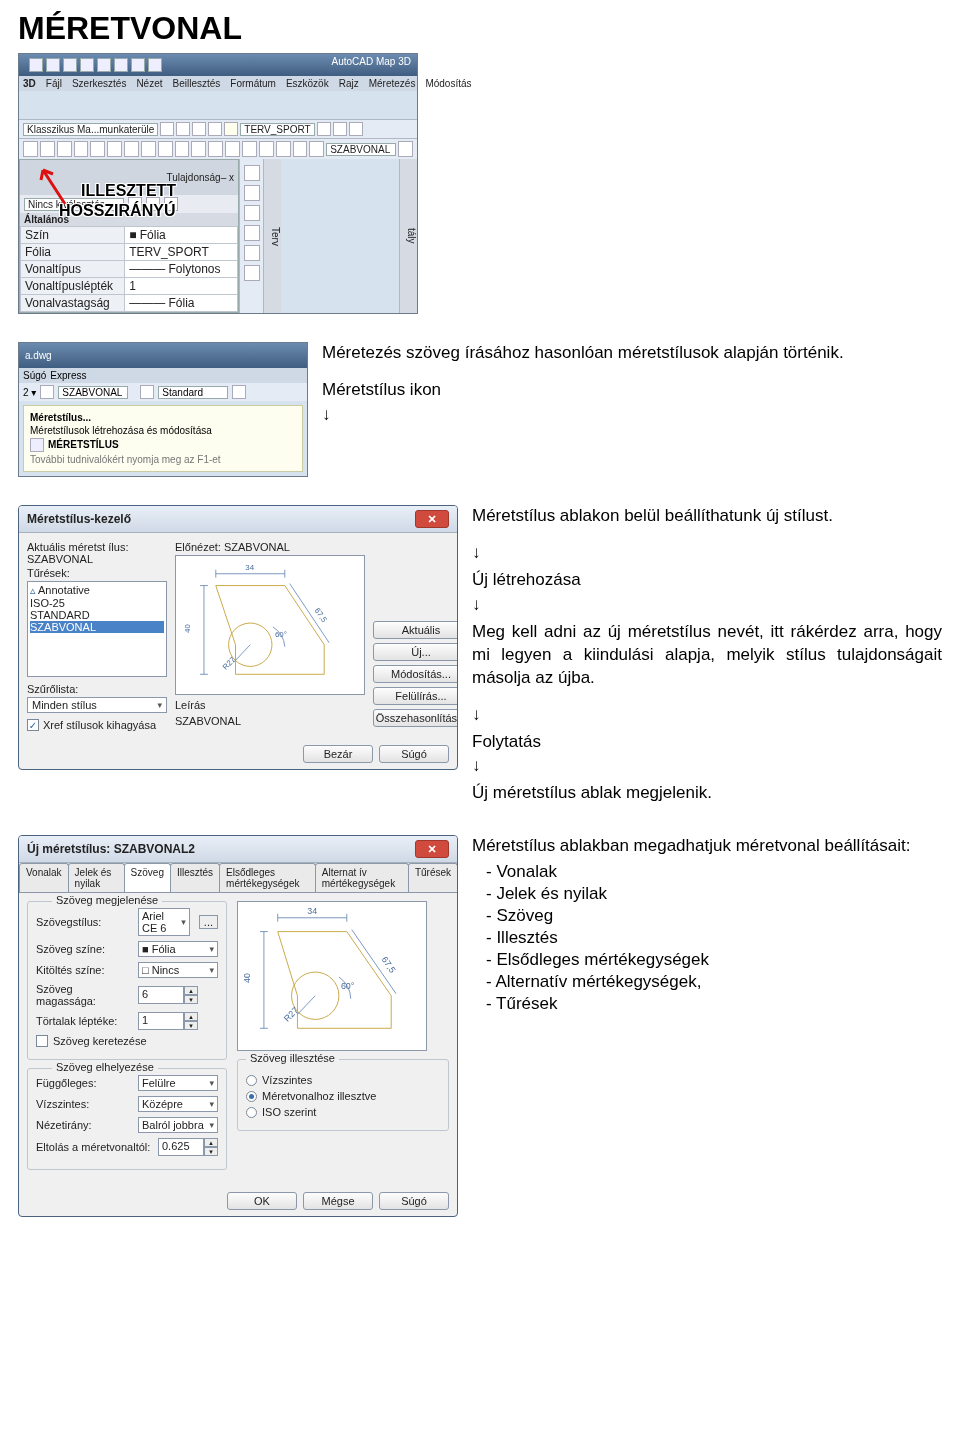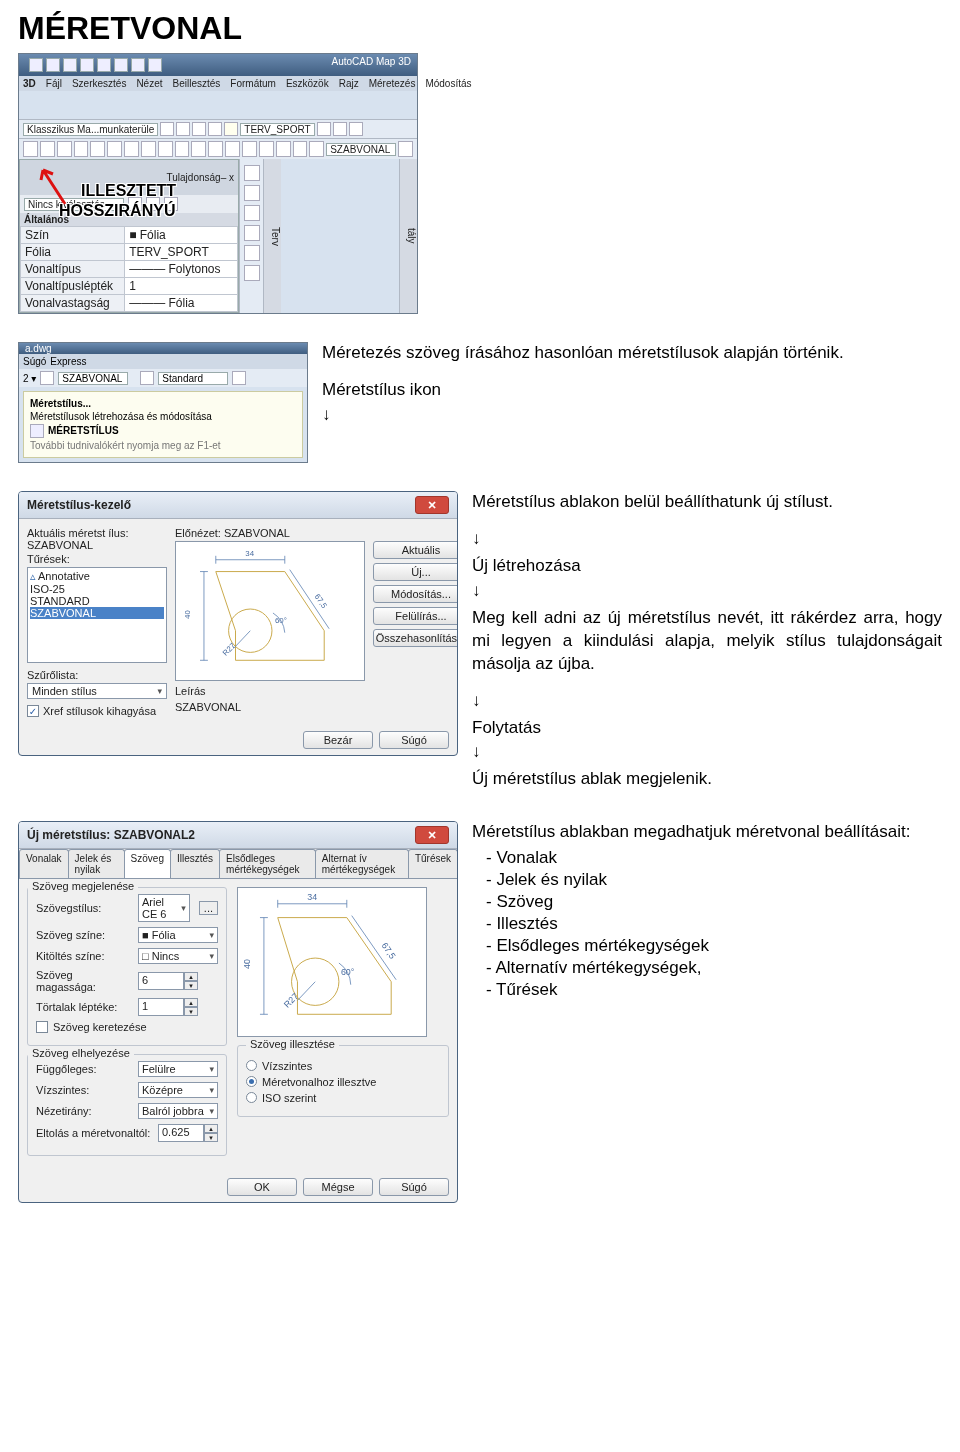--- a/index.html
+++ b/index.html
@@ -104,21 +104,21 @@
   .red-arrow {
     position:absolute; left:16px; top:110px; width:40px; height:44px;
   }
   .red-arrow svg{width:100%;height:100%;}
 
   
   .acad-tooltip{
     width:290px;font-size:10px;border:1px solid #6b7b8c;background:#d7e2ef;
   }
   .acad-tooltip .tthead{
-    background:linear-gradient(#6b8bb0,#3f5d80);color:#fff;padding:0 6px;
+    background:linear-gradient(#6b8bb0,#3f5d80);color:#fff;padding:7px 6px;
     display:flex;justify-content:space-between;align-items:center;
   }
   .acad-tooltip .ttrow{
     background:#e4ebf4;padding:2px 4px;display:flex;gap:4px;align-items:center;
   }
   .acad-tooltip .ttrow .ic{width:14px;height:14px;background:#fff;border:1px solid #aab;}
   .acad-tooltip .ttsel{background:#fff;border:1px solid #9aa;padding:0 3px;min-width:70px;display:inline-block;}
   .acad-tooltip .ttbody{
     background:#fdfdf0;border:1px solid #cbcba0;margin:4px;padding:4px 6px;
   }
@@ -170,49 +170,49 @@
   }
   .dlg .preview svg{width:100%;height:100%;}
 
   .dlg-btnrow{display:flex;justify-content:flex-end;gap:6px;padding:6px 8px;}
   .dlg-btnrow .btn{width:70px;margin:0;}
 
   .msk{width:440px;}
   .msk .dlg-body{display:flex;gap:8px;}
   .msk .col1{width:150px;}
   .msk .col2{width:190px;}
-  .msk .col3{width:100px;display:flex;flex-direction:column;}
+  .msk .col3{width:100px;display:flex;flex-direction:column;justify-content:flex-end;}
   .msk .desc{font-size:11px;margin-top:4px;}
 
   
   .ums{width:440px;}
   .ums .tabs{
     display:flex;gap:0;border-bottom:1px solid #8a98aa;background:#f5f5f5;
     font-size:10px;
   }
   .ums .tab{
     padding:3px 6px;border:1px solid #8a98aa;border-bottom:none;
     background:#eaeaea;margin-right:-1px;border-radius:3px 3px 0 0;
   }
   .ums .tab.active{background:#fff;font-weight:normal;}
   .ums .tabpage{padding:8px;display:flex;gap:10px;}
   .ums .leftcol{width:200px;}
   .ums .rightcol{flex:1;}
   .ums .grp{border:1px solid #c0c6d0;border-radius:3px;padding:6px 8px 8px 8px;margin-bottom:8px;position:relative;}
-  .ums .grp .gt{position:absolute;top:-8px;left:0;background:#f0f0f0;padding:0 4px;font-size:11px;}
+  .ums .grp .gt{position:absolute;top:-8px;left:24px;background:#f0f0f0;padding:0 4px;font-size:11px;}
   .ums .frow{display:flex;align-items:center;margin-bottom:5px;gap:6px;}
   .ums .frow .fl{width:96px;font-size:11px;}
   .ums .frow .fc{flex:1;}
   .ums .sel{background:#fff;border:1px solid #8a98aa;padding:1px 3px;font-size:11px;display:flex;justify-content:space-between;align-items:center;}
   .ums .sel .cd{font-size:9px;color:#555;}
   .ums .spin{display:flex;}
   .ums .spin .sv{background:#fff;border:1px solid #8a98aa;padding:1px 3px;width:46px;font-size:11px;}
   .ums .spin .sb{width:14px;display:flex;flex-direction:column;}
   .ums .spin .sb div{flex:1;border:1px solid #8a98aa;background:#eee;font-size:7px;text-align:center;line-height:7px;}
-  .ums .radio{display:flex;align-items:flex-start;gap:5px;font-size:11px;margin:4px 0;}
+  .ums .radio{display:flex;align-items:center;gap:5px;font-size:11px;margin:4px 0;}
   .ums .radio .rb{width:11px;height:11px;border:1px solid #7a8898;border-radius:50%;background:#fff;display:inline-flex;align-items:center;justify-content:center;}
   .ums .radio .rb.on::after{content:"";width:5px;height:5px;border-radius:50%;background:#3a6eaf;}
   .ums .chk2{display:flex;align-items:center;gap:5px;font-size:11px;margin:4px 0;}
   .ums .chk2 .cb{width:12px;height:12px;border:1px solid #7a8898;background:#fff;}
   .ums .more{display:inline-block;border:1px solid #8a98aa;padding:0 4px;font-size:11px;background:#eee;margin-left:3px;}
   .ums .preview2{width:190px;height:150px;border:1px solid #8a98aa;background:#fff;}
   .ums .preview2 svg{width:100%;height:100%;}
   .ums .grp2{border:1px solid #c0c6d0;border-radius:3px;padding:10px 8px 8px 8px;margin-top:8px;position:relative;}
   .ums .grp2 .gt{position:absolute;top:-8px;left:8px;background:#f0f0f0;padding:0 4px;font-size:11px;}
 

